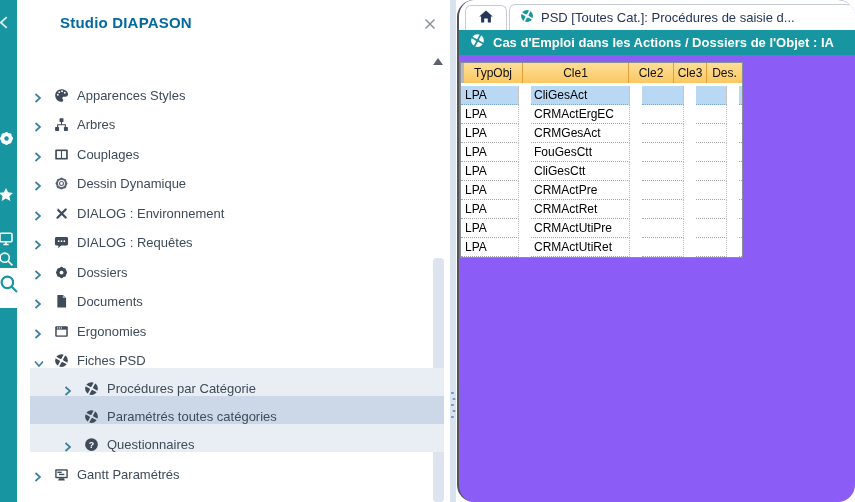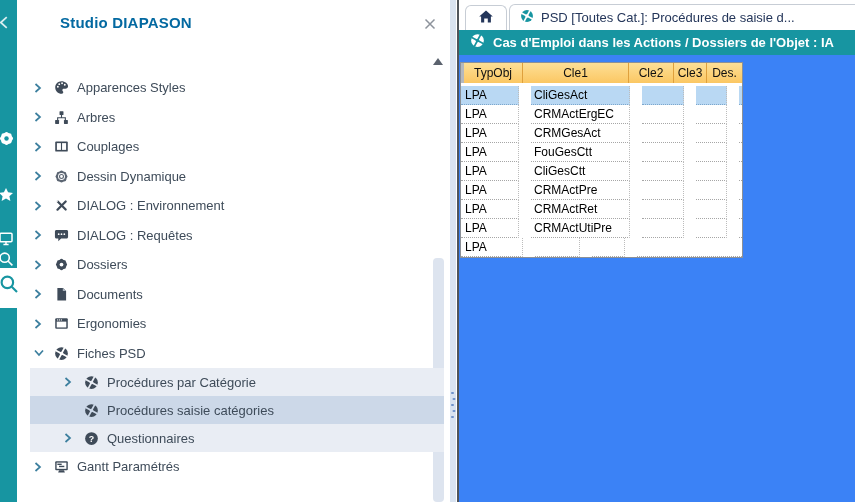--- a/index.html
+++ b/index.html
@@ -14,41 +14,41 @@
   .rail-active-icon { position:absolute; left:-1px; top:274px; z-index:6; }
 
   
   .sidebar { position:absolute; left:17px; top:0; width:429px; height:502px; background:#fff; overflow:hidden; }
   .sb-title { position:absolute; left:43px; top:14px; font-size:15px; font-weight:bold; color:#0369a1; letter-spacing:.2px; }
   .sb-close { position:absolute; right:9px; top:17px; width:14px; height:14px; cursor:pointer; }
   .sb-up { position:absolute; left:416px; top:58px; width:0; height:0; border-left:5px solid transparent; border-right:5px solid transparent; border-bottom:7px solid #5b626e; }
   .sb-scrollstrip { position:absolute; left:416px; top:258px; width:11px; height:244px; background:#dde4ef; border-radius:4px; z-index:0; }
 
   .tree { position:absolute; left:0; top:73px; right:0; z-index:1; }
-  .trow { position:relative; display:flex; align-items:center; height:29.5px; cursor:pointer; }
+  .trow { position:relative; display:flex; align-items:flex-end; height:29.5px; cursor:pointer; }
   .trow.lvl0 { padding-left:17px; }
   .trow.lvl1 { padding-left:47px; height:28px; }
   .trow .chev { width:20px; display:flex; align-items:center; }
   .trow .ticon { width:15px; height:15px; margin-right:8px; display:flex; align-items:center; flex:none; }
   .trow .tlabel { font-size:13px; color:#3e4b59; white-space:nowrap; }
   .trow.band-a::before, .trow.band-b::before, .trow.band-sel::before {
     content:""; position:absolute; left:13px; right:2px; top:0; bottom:0; z-index:-1; }
   .trow.band-a::before  { background:#e9edf4; }
   .trow.band-b::before  { background:#f3f5f9; }
   .trow.band-sel::before{ background:#ccd8e8; }
 
   
   .gapcol { position:absolute; left:446px; top:0; width:4px; height:502px; background:#fff; }
   .splitbar { position:absolute; left:450px; top:0; width:6px; height:502px; background:#d9e3f0; cursor:col-resize; z-index:4; }
   .grip { position:absolute; left:1px; top:388px; width:4px; }
   .grip i { display:block; width:2.5px; height:2.5px; border-radius:50%; background:#6f93cb; margin:3.5px 0; }
   .grip i:nth-child(even){ transform:translateX(1.5px); }
 
   
-  .rpanel { position:absolute; left:457px; top:0; width:398px; height:502px; background:#3b82f6; border-left:2px solid #50555b; overflow:hidden; }
+  .rpanel { position:absolute; left:457px; top:0; width:398px; height:502px; background:#8b5cf6; border-left:2px solid #50555b; overflow:hidden;border-radius:17px; }
   .topline { position:absolute; left:0; top:0; right:0; height:2px; background:#404448; }
   .tabbar { position:absolute; left:0; top:0; right:0; height:30px; background:#fff; }
   .tab { position:absolute; background:#fff; border:1px solid #c7cdd5; border-bottom:none; border-radius:6px 6px 0 0; display:flex; align-items:center; cursor:pointer; }
   .tab-home { left:6px; top:5px; width:42px; height:25px; justify-content:center; }
   .tab-active { left:50px; top:4px; height:26px; width:430px; padding-left:10px; gap:7px; }
   .tab-active .tab-label { font-size:13px; color:#24365a; white-space:nowrap; overflow:hidden; }
 
   .tealbar { position:absolute; left:0; top:30px; right:0; height:25px; background:#1795a1; display:flex; align-items:center; padding-left:11px; gap:8px; overflow:hidden; }
   .tealbar .tb-title { font-size:13px; font-weight:bold; color:#fff; white-space:nowrap; }
 
@@ -322,21 +322,21 @@
         <span class="chev"></span>
         <span class="ticon">
             <svg width="15" height="15" viewBox="0 0 16 16">
               <circle cx="8" cy="8" r="6.8" fill="#3f4b59"></circle>
               <g stroke="#ccd8e8" stroke-width="1.9" transform="rotate(28 8 8)">
                 <path d="M8 .6v14.8M.6 8h14.8" fill="none"></path>
               </g>
               <circle cx="8" cy="8" r="1.9" fill="#ccd8e8"></circle>
             </svg>
           </span>
-        <span class="tlabel">Procédures saisie catégories</span>
+        <span class="tlabel">Paramétrés toutes catégories</span>
       </div>
 
 
       <div class="trow lvl1 band-a">
         <span class="chev">
             <svg width="8" height="10" viewBox="0 0 8 10">
               <path d="M1.5 1l4.5 4-4.5 4" fill="none" stroke="#3c7f9e" stroke-width="1.7"></path>
             </svg>
           </span>
         <span class="ticon">
@@ -474,20 +474,21 @@
       </div>
       <div class="g-row">
         <div class="g-c c0f">LPA</div>
         <div class="g-c c1">CRMActUtiPre</div>
         <div class="g-c c2"></div>
         <div class="g-c c3"></div>
         <div class="g-c c4"></div>
       </div>
       <div class="g-row">
         <div class="g-c c0f">LPA</div>
+        <div class="g-c c1">CRMActUtiRet</div>
         <div class="g-c c2"></div>
         <div class="g-c c3"></div>
         <div class="g-c c4"></div>
       </div>
     </div>
   </div>
 
 </div>
 
 </body></html>

